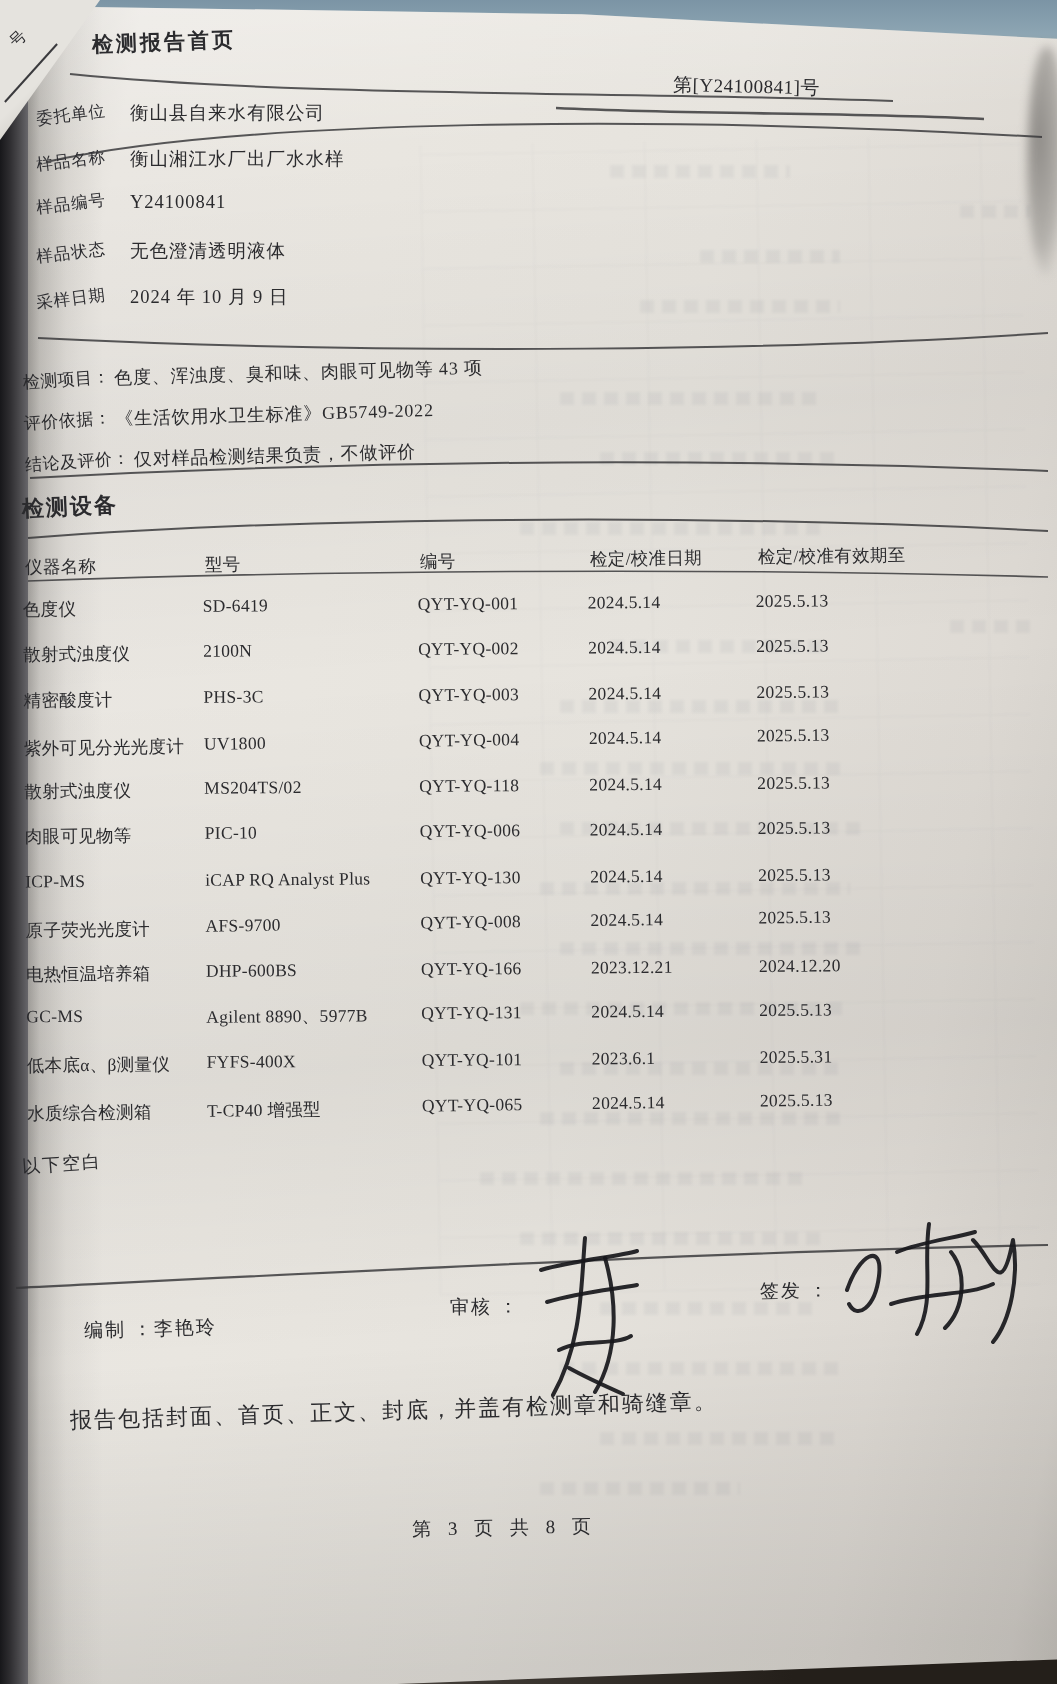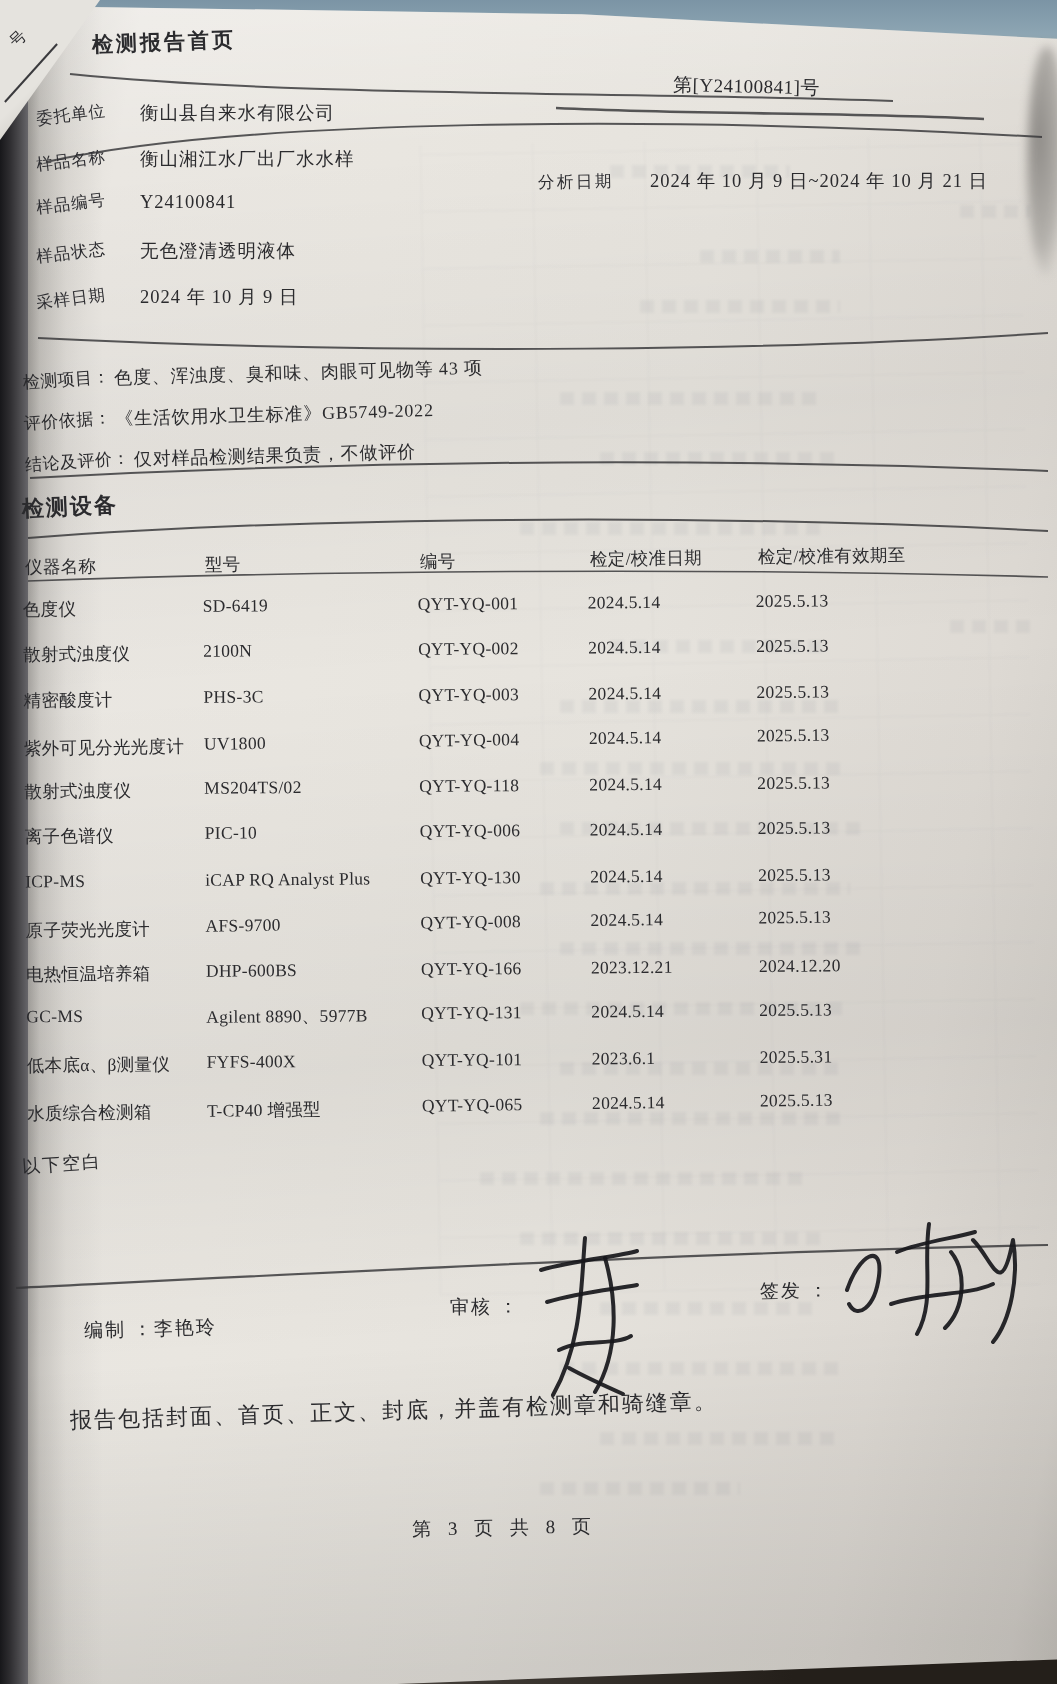--- a/index.html
+++ b/index.html
@@ -46,21 +46,21 @@
   .abs{position:absolute;white-space:nowrap;}
   .title{left:92px;top:28px;font-size:21px;font-weight:600;letter-spacing:3px;transform:rotate(-2.2deg);}
   .report-no{left:520px;top:72px;width:300px;text-align:right;font-size:19px;letter-spacing:.5px;transform:rotate(1.2deg);}
   .info-left{position:absolute;left:36px;top:100px;}
   .info-left .info-row{height:46px;}
   .info-right{position:absolute;left:538px;top:168px;}
   .info-right .info-row{height:49px;}
   .info-row{white-space:nowrap;}
   .info-label{display:inline-block;width:88px;font-size:16.5px;letter-spacing:1px;color:#2e2e32;transform:rotate(-7deg);}
   .info-right .info-label{transform:rotate(-1deg);letter-spacing:2.5px;width:96px;}
-  .info-value{font-size:18.5px;letter-spacing:1px;margin-left:16px;}
+  .info-value{font-size:18.5px;letter-spacing:1px;margin-left:6px;}
   .info-full{position:absolute;left:24px;top:362px;transform:rotate(-1.6deg);}
   .info-full .fw-row{height:41px;white-space:nowrap;}
   .fw-label{display:inline-block;font-size:17px;letter-spacing:.5px;transform:rotate(-2.5deg);}
   .fw-value{font-size:18px;letter-spacing:.8px;margin-left:4px;}
   .section-title{left:22px;top:492px;font-size:22px;font-weight:700;letter-spacing:2px;transform:rotate(-2.6deg);}
   .eq-head{position:absolute;left:0;top:548px;width:1057px;height:30px;transform:rotate(-0.8deg);font-size:17px;}
   .eq-body{position:absolute;left:0;top:592px;width:1057px;transform:rotate(-0.5deg);}
   .eq-row{position:relative;height:45.6px;}
   .eq-row:nth-child(odd){transform:translateY(1px);}
   .eq-row:nth-child(4n){transform:rotate(-.35deg);}
@@ -152,23 +152,20 @@
   </div>
 
   <div class="info-row">
     <span class="info-label">采样日期</span><span class="info-value">2024 年 10 月 9 日</span>
   </div>
 </div>
     <div class="info-right">
 
 
 
-  <div class="info-row">
-    <span class="info-label">分析日期</span><span class="info-value">2024 年 10 月 9 日~2024 年 10 月 21 日</span>
-  </div>
 </div>
     <div class="info-full">
   <div class="fw-row">
     <span class="fw-label">检测项目：</span><span class="fw-value">色度、浑浊度、臭和味、肉眼可见物等 43 项</span>
   </div>
 
   <div class="fw-row">
     <span class="fw-label">评价依据：</span><span class="fw-value">《生活饮用水卫生标准》GB5749-2022</span>
   </div>
 
@@ -222,21 +219,21 @@
 
   <div class="eq-row">
     <span class="cell c0">散射式浊度仪</span>
     <span class="cell c1">MS204TS/02</span>
     <span class="cell c2">QYT-YQ-118</span>
     <span class="cell c3">2024.5.14</span>
     <span class="cell c4">2025.5.13</span>
   </div>
 
   <div class="eq-row">
-    <span class="cell c0">离子色谱仪</span>
+    <span class="cell c0">肉眼可见物等</span>
     <span class="cell c1">PIC-10</span>
     <span class="cell c2">QYT-YQ-006</span>
     <span class="cell c3">2024.5.14</span>
     <span class="cell c4">2025.5.13</span>
   </div>
 
   <div class="eq-row">
     <span class="cell c0">ICP-MS</span>
     <span class="cell c1">iCAP RQ Analyst Plus</span>
     <span class="cell c2">QYT-YQ-130</span>

